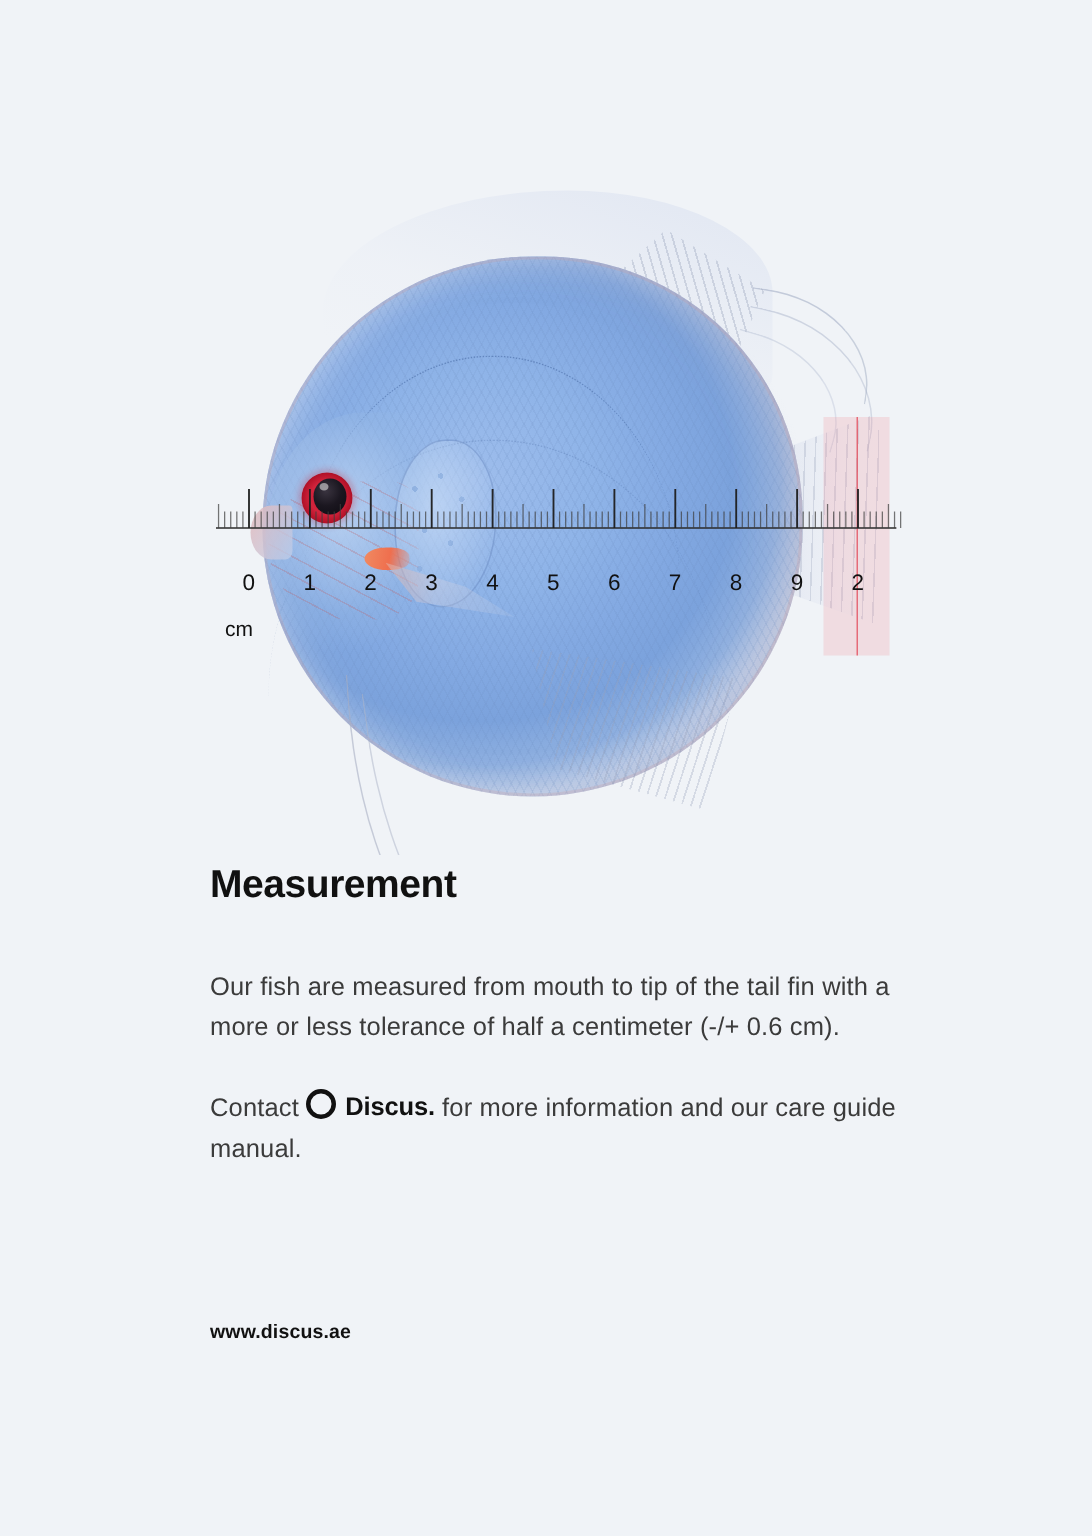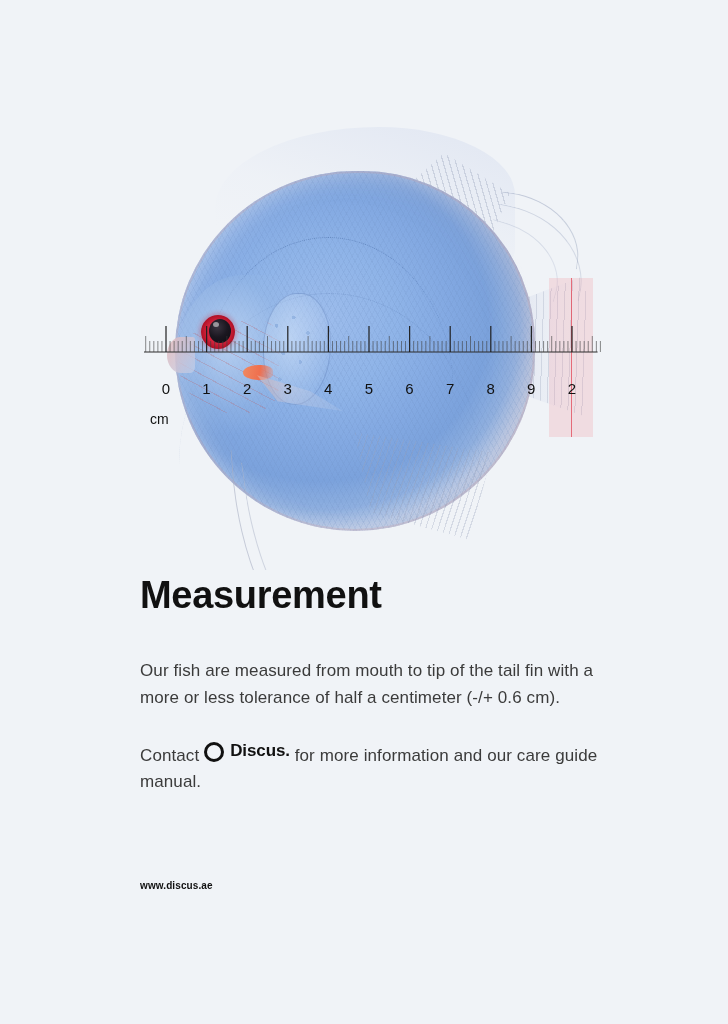--- a/index.html
+++ b/index.html
@@ -197,37 +197,37 @@
     transform:translateX(-50%);letter-spacing:.2px;
   }
   .unit-label{
     position:absolute;left:150px;top:411px;font-size:14px;color:#111;
     font-family:Liberation Sans, sans-serif;
   }
 
   
   .content{position:absolute;left:140px;top:575px;width:470px;}
   .title{
-    font-size:38px;font-weight:bold;color:#111;letter-spacing:-.3px;
+    font-size:26px;font-weight:bold;color:#111;letter-spacing:-.3px;
     margin:0 0 40px 0;line-height:1.1;
   }
   .para{
     font-size:17px;line-height:27px;color:#3b3b3b;margin:0 0 26px 0;
     letter-spacing:.1px;
   }
   .para:last-child{margin-bottom:0;}
-  .brand{display:inline-flex;align-items:center;gap:6px;vertical-align:baseline;}
+  .brand{display:inline-flex;align-items:flex-start;gap:6px;vertical-align:baseline;}
   .brand-ring{
     display:inline-block;width:14px;height:14px;border-radius:50%;
     border:3.2px solid #111;position:relative;top:2px;
   }
   .brand-name{font-weight:bold;color:#111;font-size:17px;letter-spacing:-.1px;}
   .footer{
     position:absolute;left:140px;top:880px;
-    font-size:10px;font-weight:bold;color:#111;letter-spacing:.1px;text-align:center;
+    font-size:13px;font-weight:bold;color:#111;letter-spacing:.1px;text-align:center;
   }
 </style>
 </head>
 <body>
 
 <div class="poster">
 
   <div class="photo">
     <div class="fish-wrap">
 

